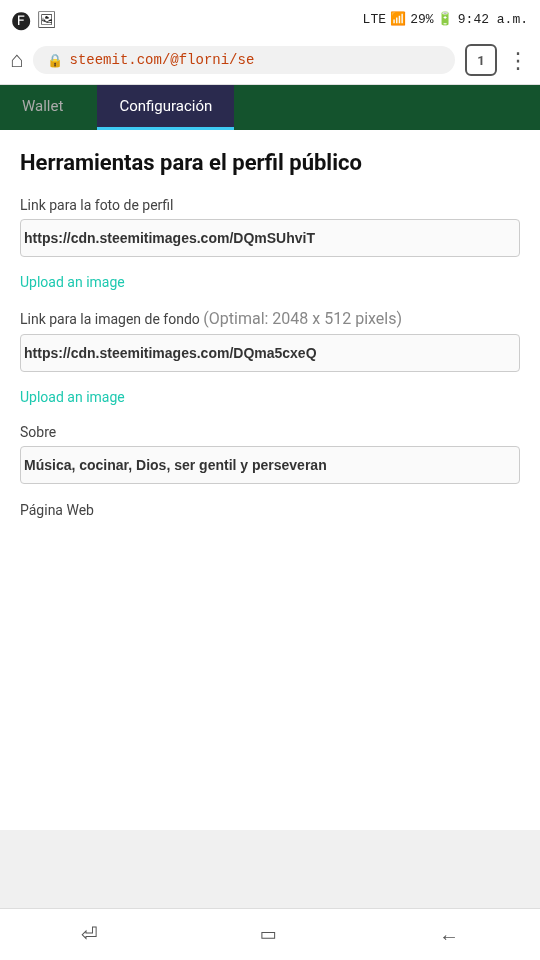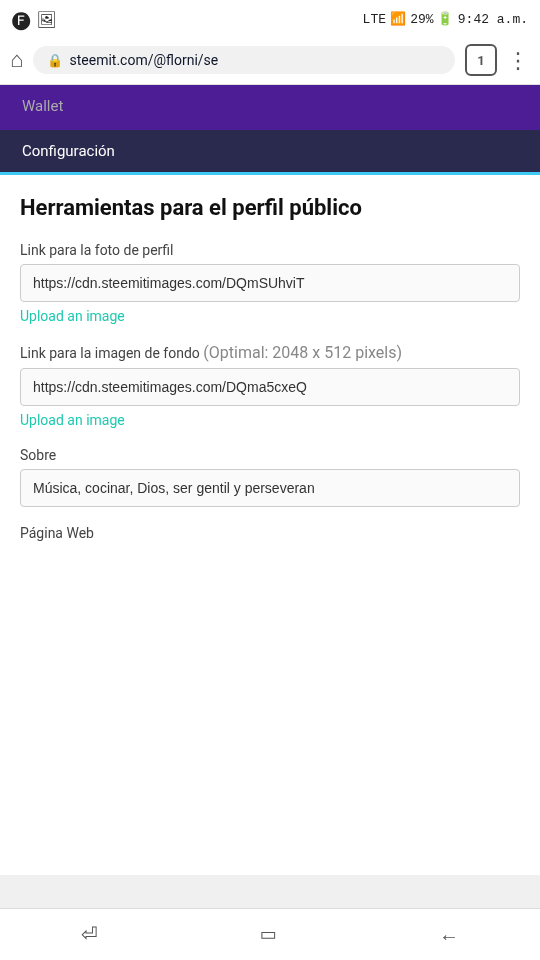--- a/index.html
+++ b/index.html
@@ -57,39 +57,38 @@
       background: #f1f1f1;
       border-radius: 22px;
       padding: 6px 14px;
       font-size: 14px;
       color: #333;
       display: flex;
       align-items: center;
       gap: 6px;
     }
     .lock-icon { font-size: 13px; color: #555; }
-    .url-text { font-size: 14px; color: #0f172a; }
+    .url-text { font-size: 14px; color: #c2410c; font-family: Liberation Mono, monospace; }
     .tab-btn {
       width: 32px; height: 32px;
       border: 2px solid #555;
       border-radius: 6px;
       display: flex; align-items: center; justify-content: center;
       font-size: 13px; font-weight: bold; color: #555;
       cursor: pointer;
     }
     .menu-btn {
       font-size: 22px; color: #555; letter-spacing: 1px; cursor: pointer;
     }
 
     
     .nav-tabs {
-      background: #4c1d95;
-      display: flex;
-      gap: 0;
-      flex-direction: column;
+      background: #14532d;
+      display: flex;
+      gap: 12px;
     }
     .nav-tab {
       padding: 12px 22px;
       font-size: 15px;
       color: #aaa;
       cursor: pointer;
       border-bottom: 3px solid transparent;
     }
     .nav-tab.active {
       color: #fff;
@@ -125,33 +124,34 @@
     .field-label-hint {
       font-size: 16px;
       color: #888;
       font-weight: normal;
     }
 
     .text-input {
       width: 100%;
       border: 1px solid #ccc;
       border-radius: 4px;
-      padding: 10px 12px;
+      padding: 10px 3px;
       font-size: 14px;
       color: #333;
       background: #fafafa;
       outline: none;
+      font-weight: bold;
     }
 
     .upload-link {
       color: #1ec9b0;
       font-size: 14px;
       cursor: pointer;
       display: inline-block;
-      margin-top: 6px;
+      margin-top: 17px;
       text-decoration: none;
     }
 
     
     .bottom-nav {
       position: fixed;
       bottom: 0;
       width: 540px;
       background: #fff;
       border-top: 1px solid #ddd;

